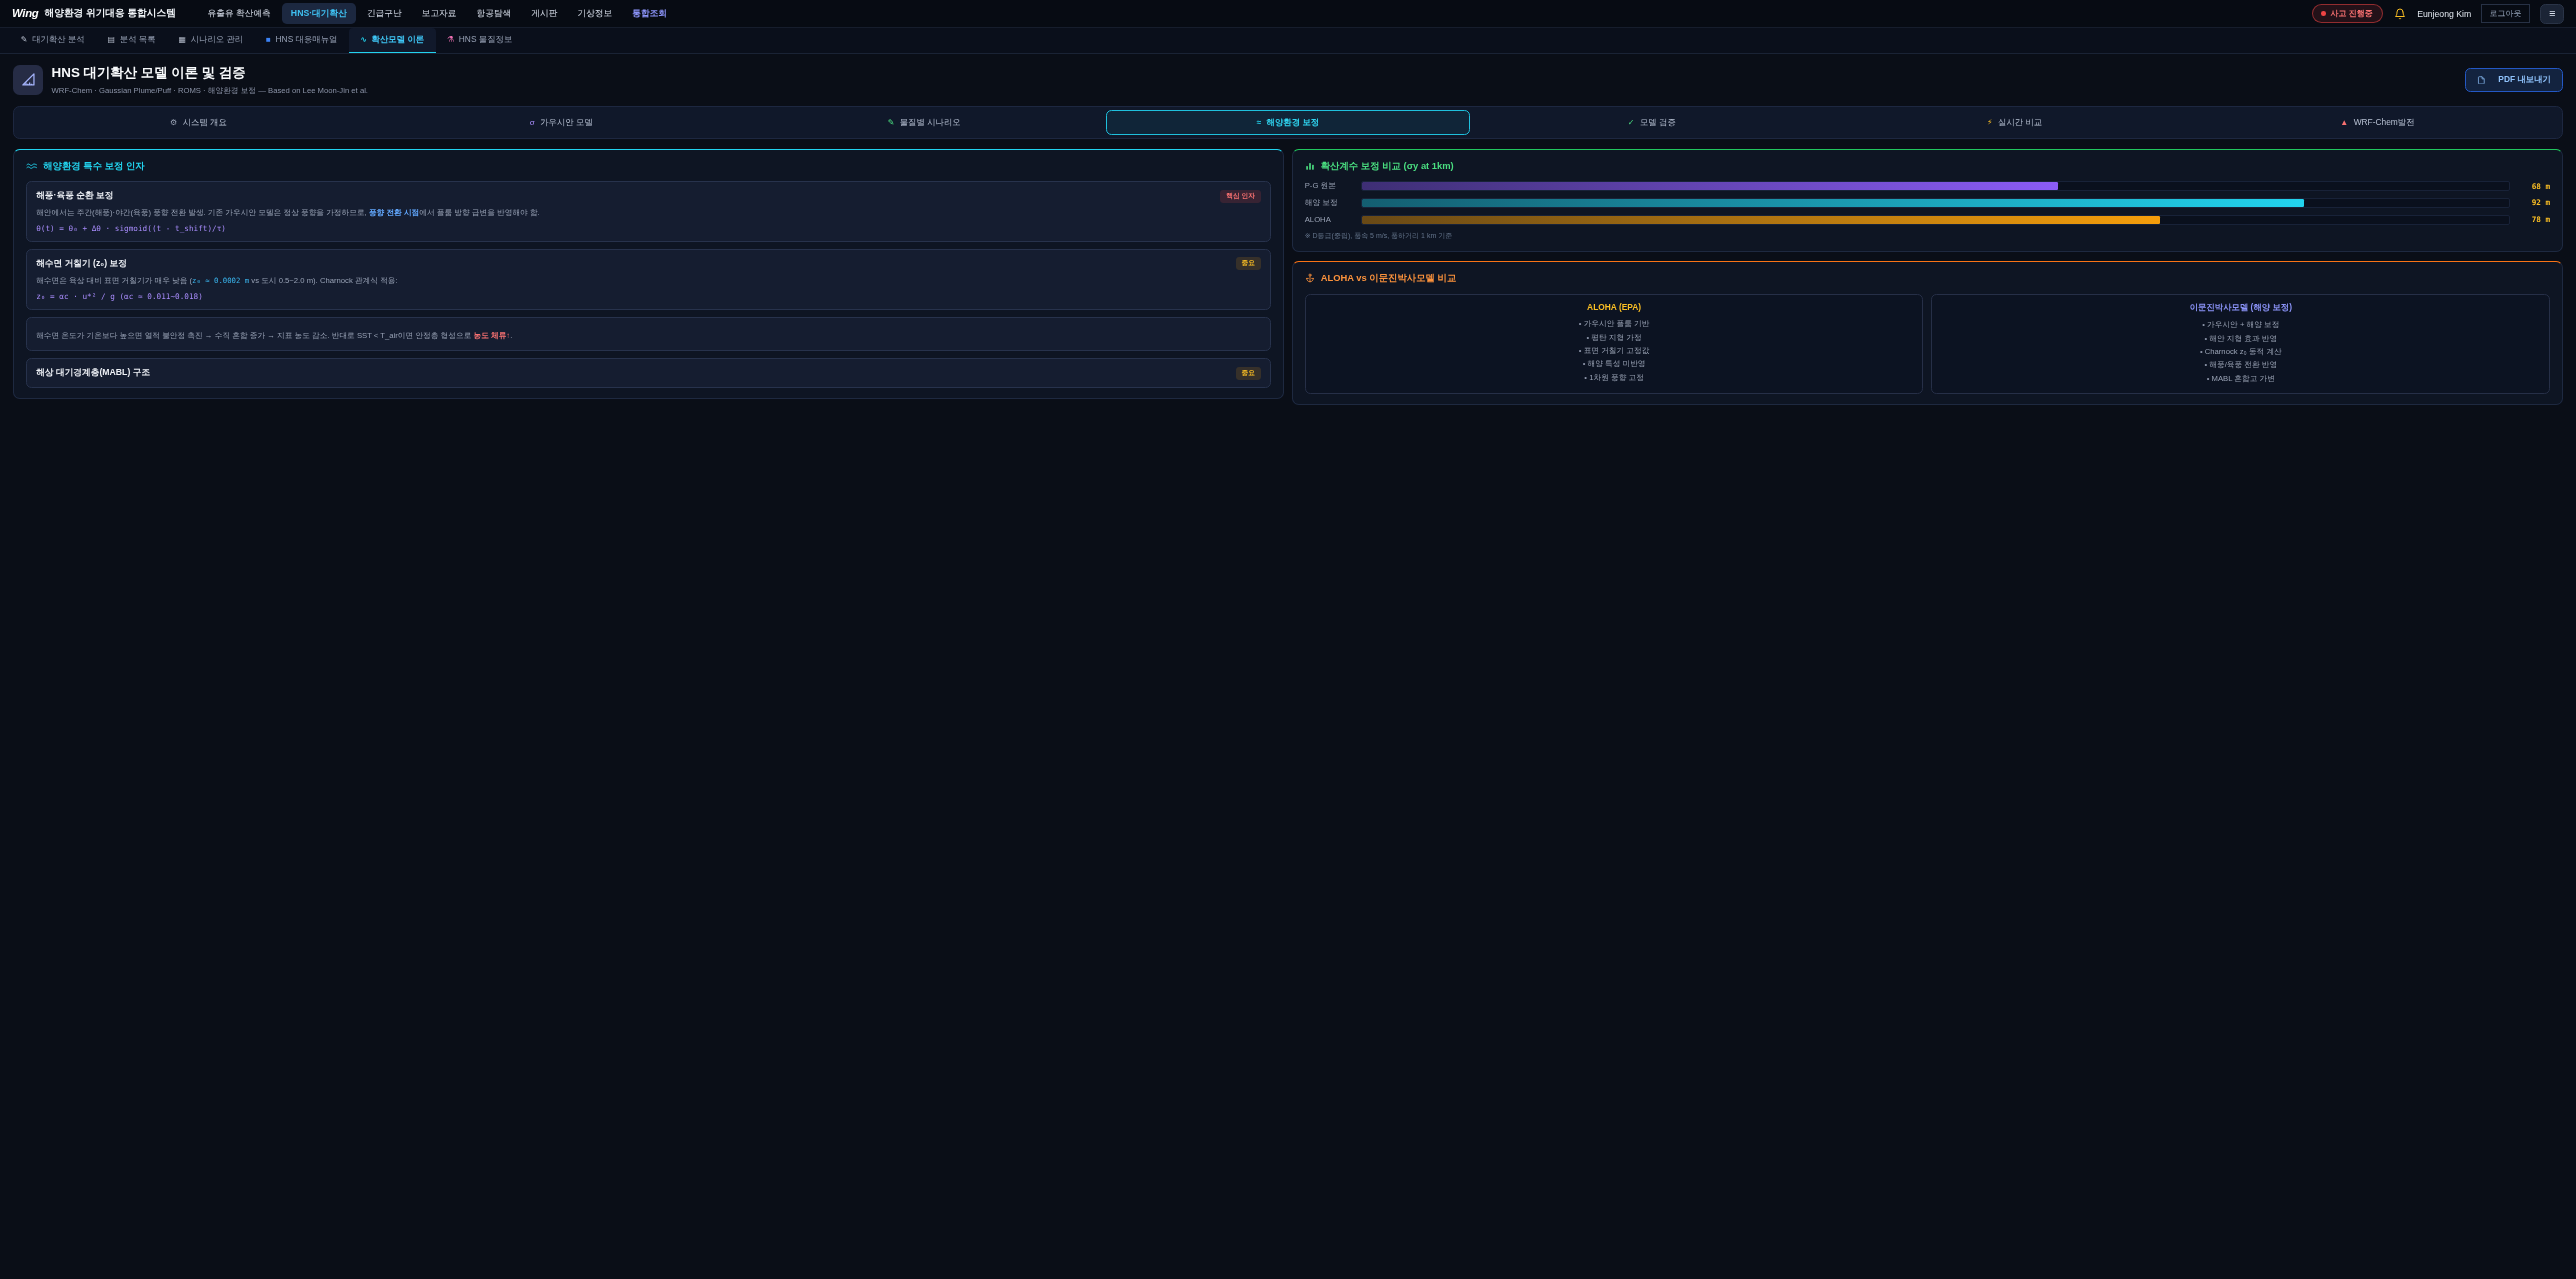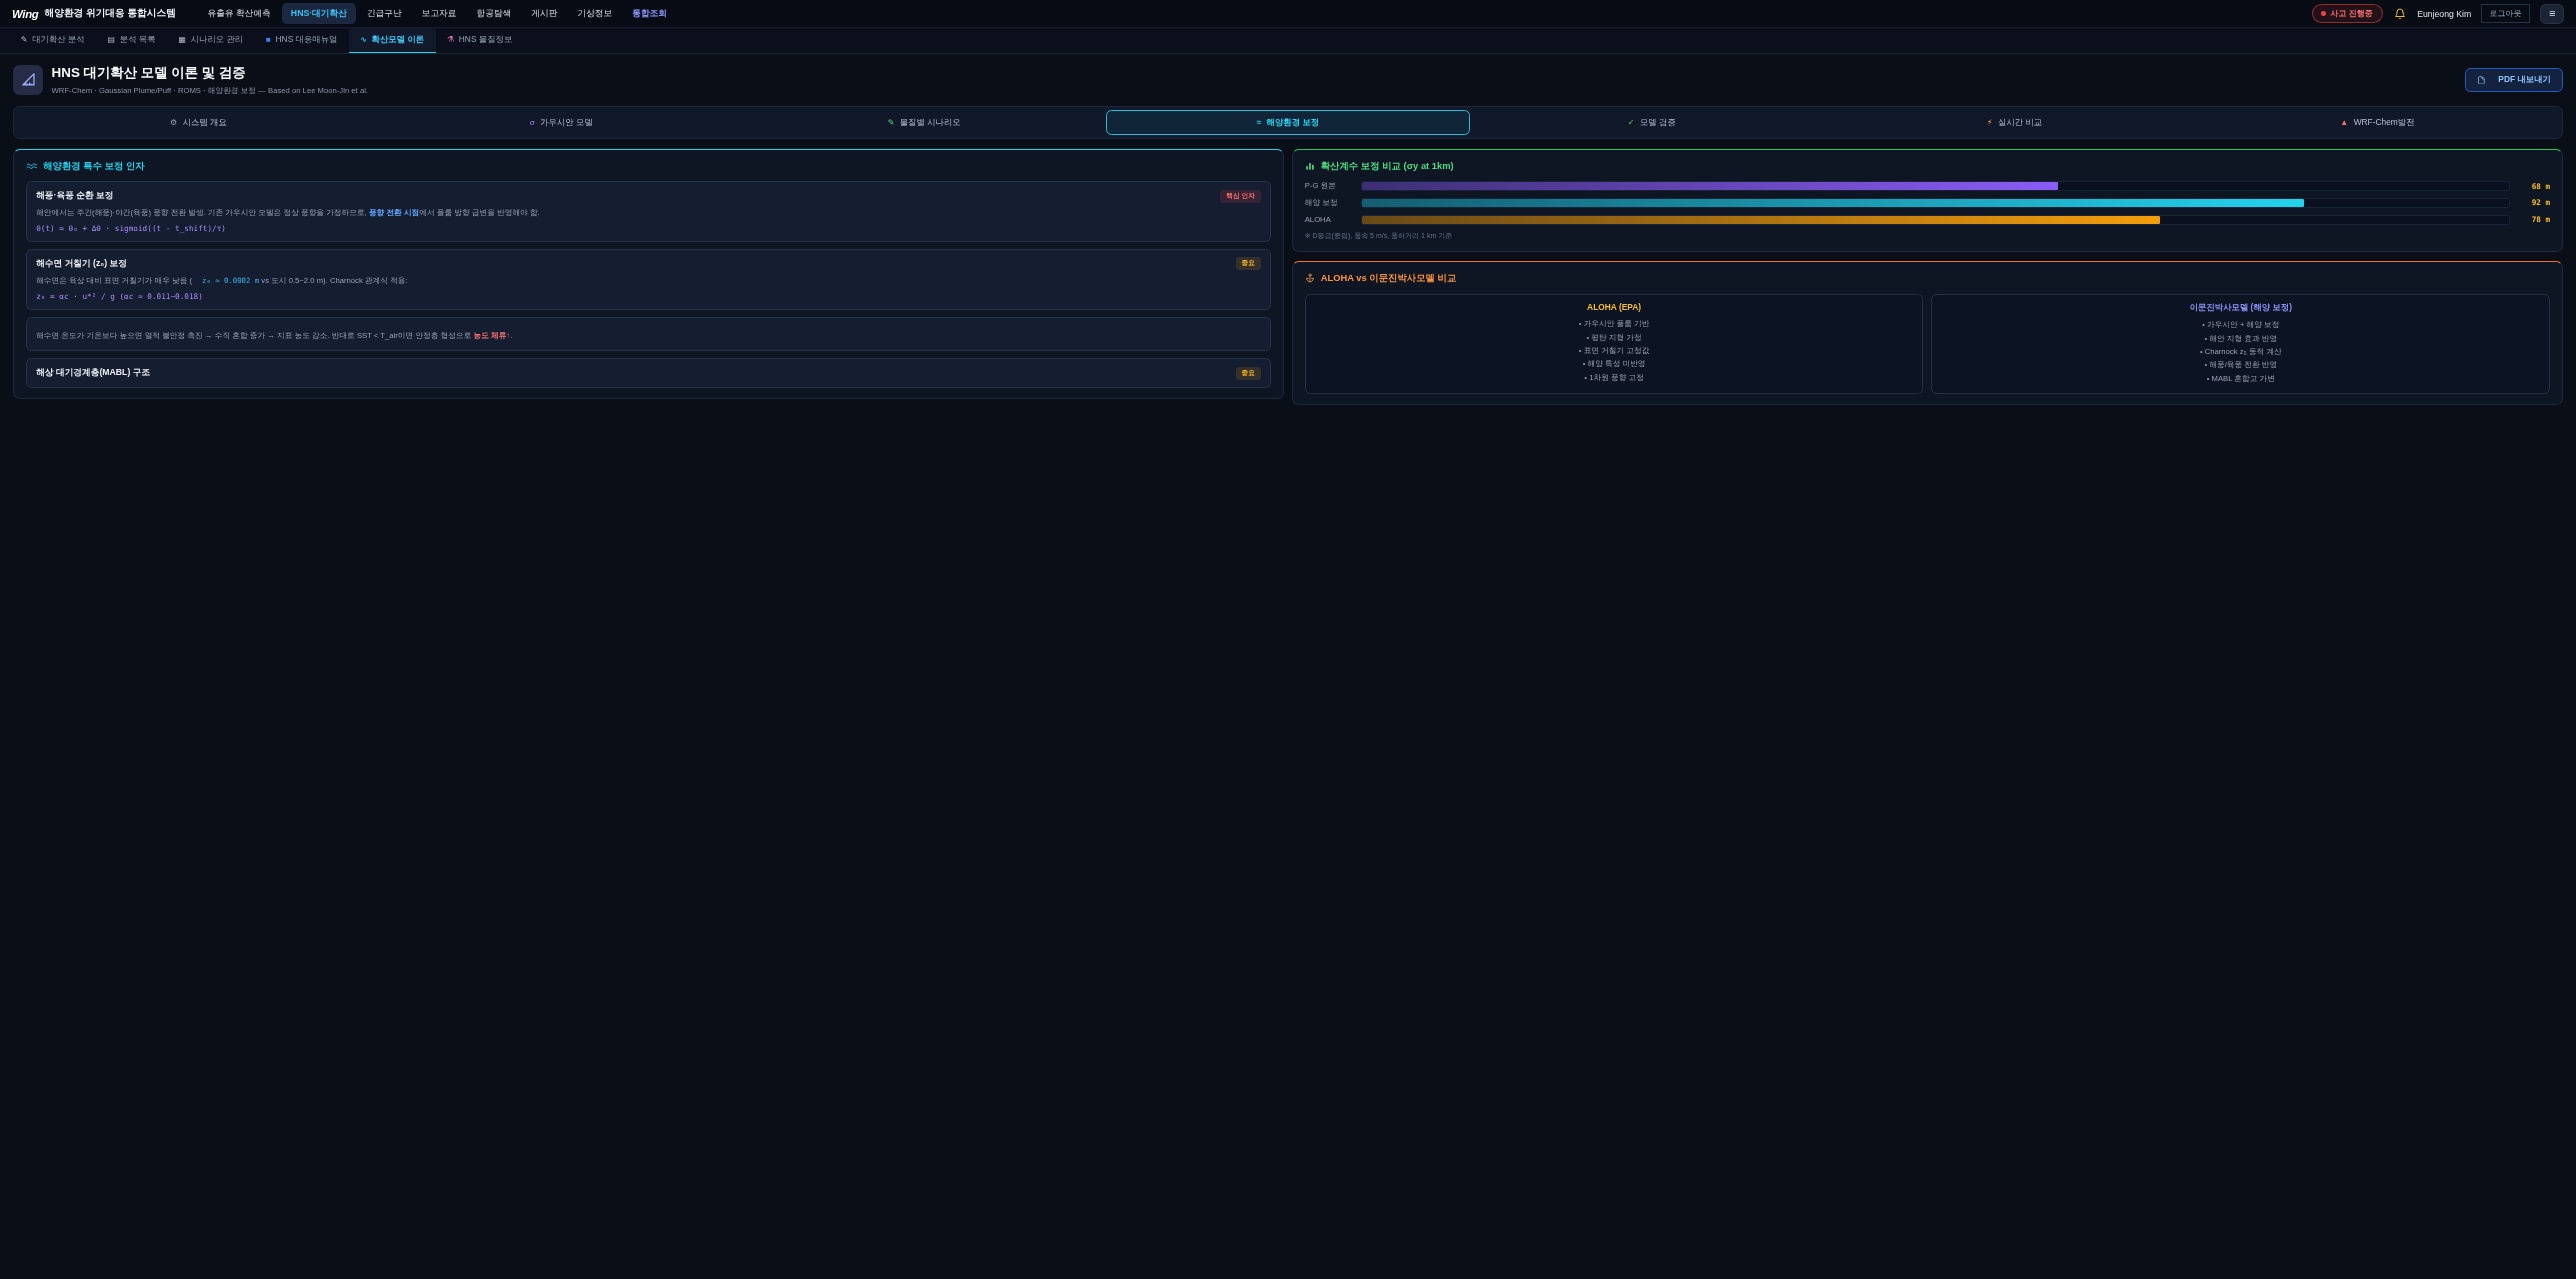--- a/index.html
+++ b/index.html
@@ -5,21 +5,21 @@
   * { box-sizing: border-box; }
   html,body { margin:0; padding:0; }
   body {
     background:#0a0e17; color:#e5e7eb;
     font-family:"Liberation Sans","DejaVu Sans",sans-serif;
     min-width:1073px; min-height:639px;
   }
   
   .topbar { display:flex; align-items:center; height:28px; padding:0 12px;
     background:#070b13; border-bottom:0.7px solid #161d2c; gap:4px; }
-  .logo { display:flex; align-items:center; gap:6px; margin-right:19px; }
+  .logo { display:flex; align-items:flex-start; gap:6px; margin-right:19px; }
   .logo-glyph { font-style:italic; font-weight:700; font-size:11.4px; color:#ffffff; letter-spacing:-0.3px; }
   .app-title { font-size:9.7px; font-weight:700; color:#f1f5f9; white-space:nowrap; }
   .main-nav { display:flex; align-items:center; gap:2.7px; }
   .nav-item { padding:4.7px 8.7px; font-size:8.7px; color:#d9e0ec; border-radius:4.7px; cursor:pointer; white-space:nowrap; }
   .nav-item.active { background:#1c2840; color:#3fc1f2; font-weight:700; }
   .nav-item.nav-accent { color:#8b93f8; font-weight:700; }
   .topbar-right { margin-left:auto; display:flex; align-items:center; gap:10px; }
   .incident-badge { display:flex; gap:4.7px; align-items:center; padding:3.4px 8.7px;
     border:0.7px solid rgba(239,68,68,.55); background:rgba(239,68,68,.12);
     color:#f87171; font-size:8px; font-weight:700; border-radius:670px; white-space:nowrap; }
@@ -69,21 +69,21 @@
   .factor { background:#151d30; border:0.7px solid #27324c; border-radius:5.4px; padding:7.4px 9.4px; margin-bottom:7.4px; }
   .factor:last-child { margin-bottom:0; }
   .factor-head { display:flex; justify-content:space-between; align-items:center; gap:6.7px; }
   .factor-title { font-size:8.7px; font-weight:700; color:#edf0f5; }
   .badge { font-size:6.7px; font-weight:700; padding:2px 6px; border-radius:3.4px; white-space:nowrap; }
   .badge.critical { color:#f87171; background:rgba(239,68,68,.16); }
   .badge.major { color:#fbbf24; background:rgba(245,158,11,.15); }
   .badge.minor { color:#4ade80; background:rgba(34,197,94,.15); }
   .factor-desc { font-size:7.7px; color:#98a2b5; line-height:1.6; margin-top:4.7px; }
   .hl-accent { color:#60a5fa; font-weight:700; }
-  .hl-mono { color:#3ab7f0; font-family:"DejaVu Sans Mono","Liberation Mono",monospace; font-size:0.95em;padding-left:10px; }
+  .hl-mono { color:#3ab7f0; font-family:"DejaVu Sans Mono","Liberation Mono",monospace; font-size:0.95em; }
   .hl-warn { color:#f87171; font-weight:700; }
   .factor-code { font-family:"DejaVu Sans Mono","Liberation Mono",monospace; font-size:7.7px; color:#a78bfa; margin-top:4.7px; }
   
   .right-col { display:flex; flex-direction:column; gap:8.7px; }
   .chart-row { display:flex; align-items:center; gap:8px; margin:6.7px 0; }
   .chart-label { width:48px; font-size:7.7px; color:#9aa3b5; flex-shrink:0; }
   .bar-track { flex:1; height:10px; background:#0a101d; border:0.7px solid #182238; border-radius:2px; overflow:hidden; }
   .bar-fill { height:100%; border-radius:1.3px; }
   .bar-value { width:32px; text-align:right; font-family:"DejaVu Sans Mono","Liberation Mono",monospace;
     font-size:7.7px; font-weight:700; flex-shrink:0; }

